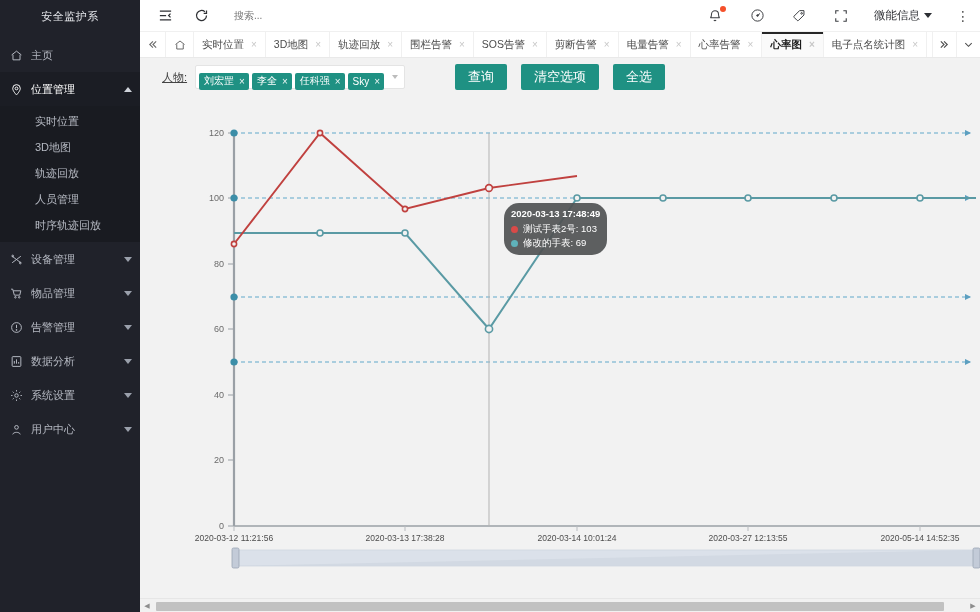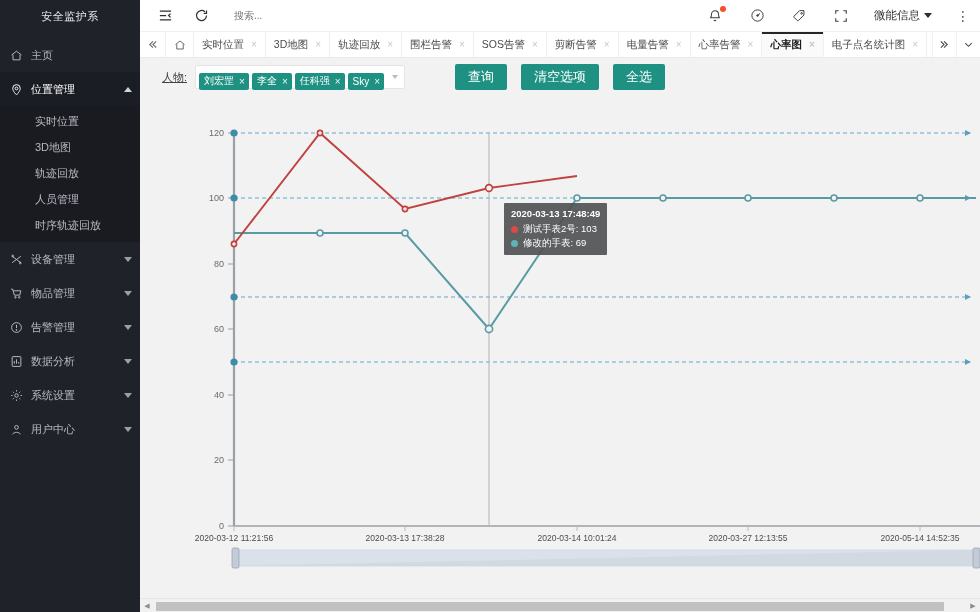--- a/index.html
+++ b/index.html
@@ -193,21 +193,21 @@
   .chart-wrap { position: relative; height: 500px; background: #f2f2f2; }
   .chart-title {
     text-align: center; font-size: 13px; font-weight: bold;
     color: #333; margin-top: 2px; letter-spacing: 1px;
   }
   .chart-svg { display: block; position: absolute; left: 0; top: 0; }
 
   .tooltip {
     position: absolute;
     background: rgba(80,82,84,0.92);
-    border-radius: 1px;
+    border-radius: 15px;
     color: #fff;
     font-size: 9.5px;
     padding: 4px 7px 5px 7px;
     line-height: 14px;
     white-space: nowrap;
     pointer-events: none;
   }
   .tooltip .tt-title { font-weight: bold; font-size: 9.5px; margin-bottom: 1px; }
   .tt-row { display: flex; align-items: center; }
   .tt-dot { width: 7px; height: 7px; border-radius: 50%; margin-right: 5px; flex:0 0 7px; }

